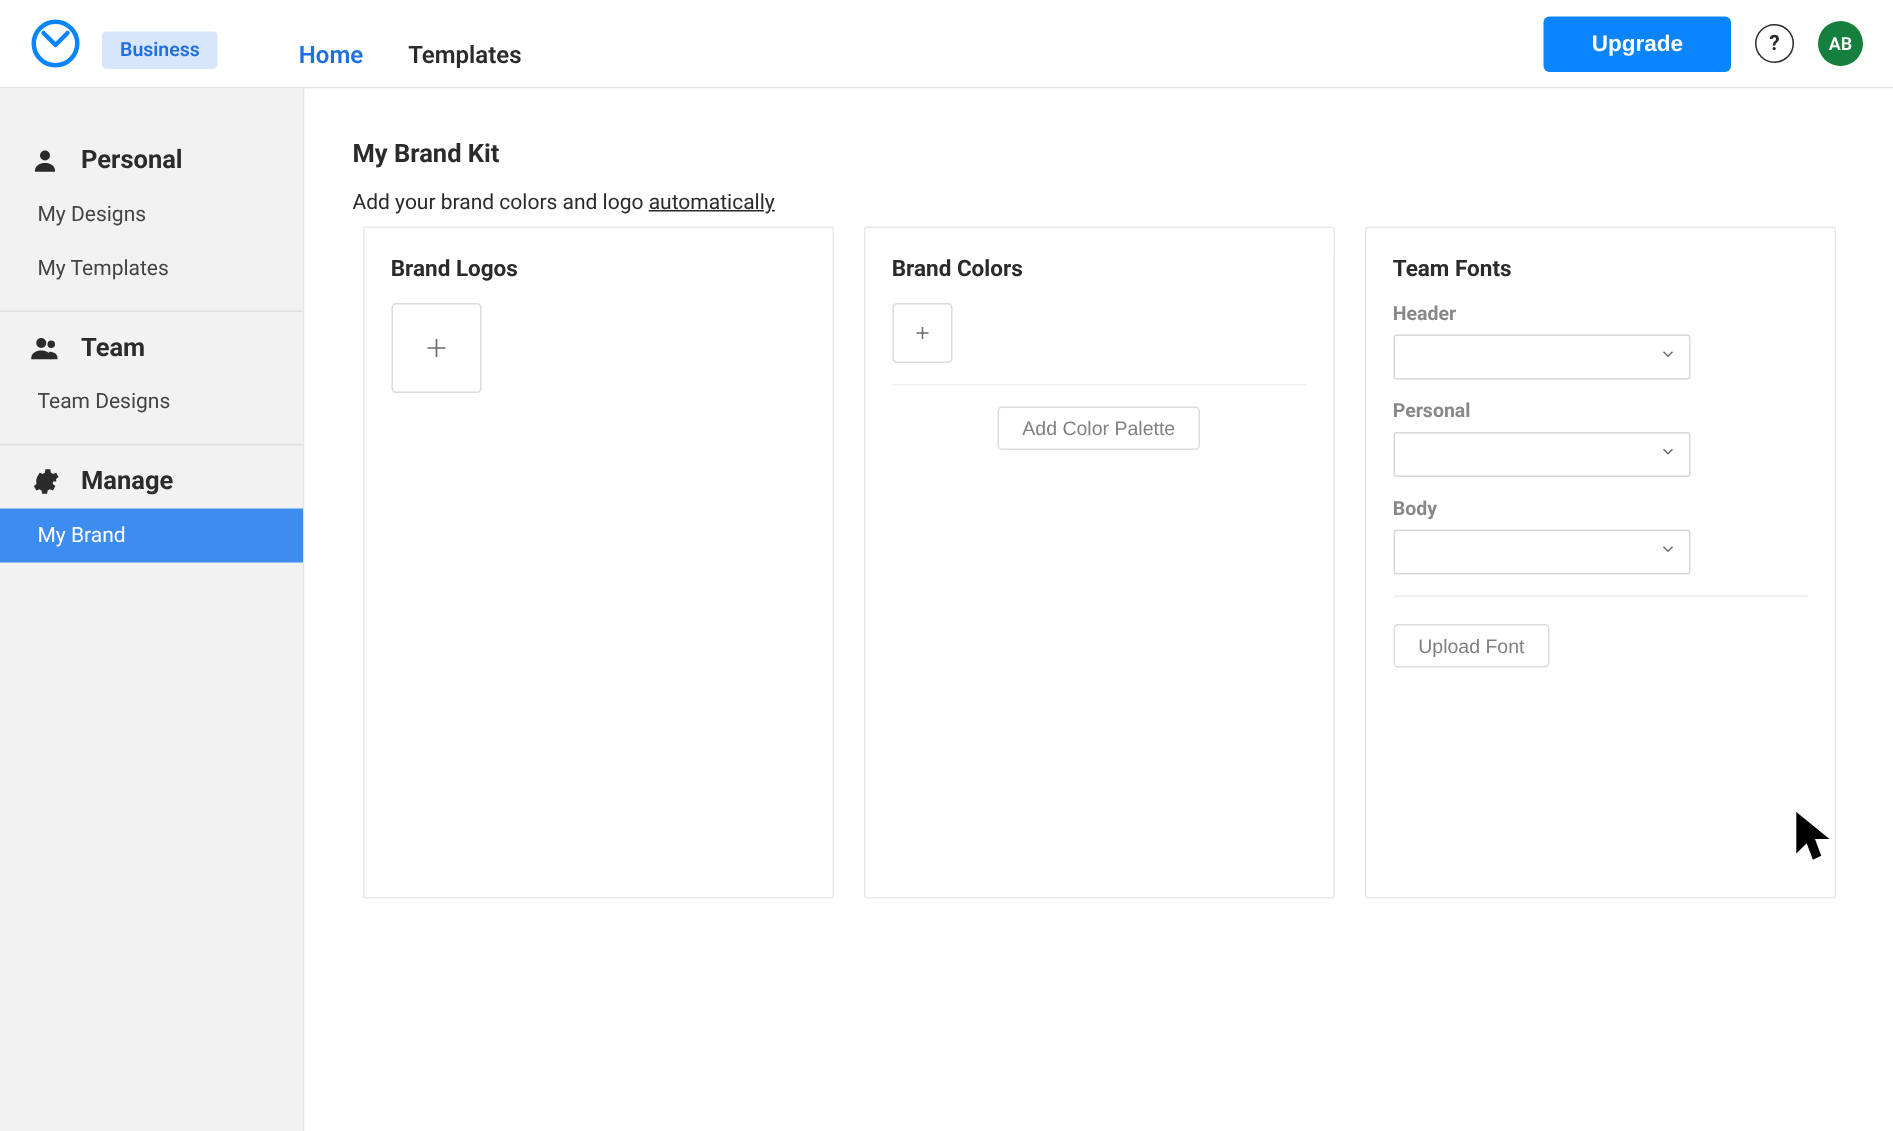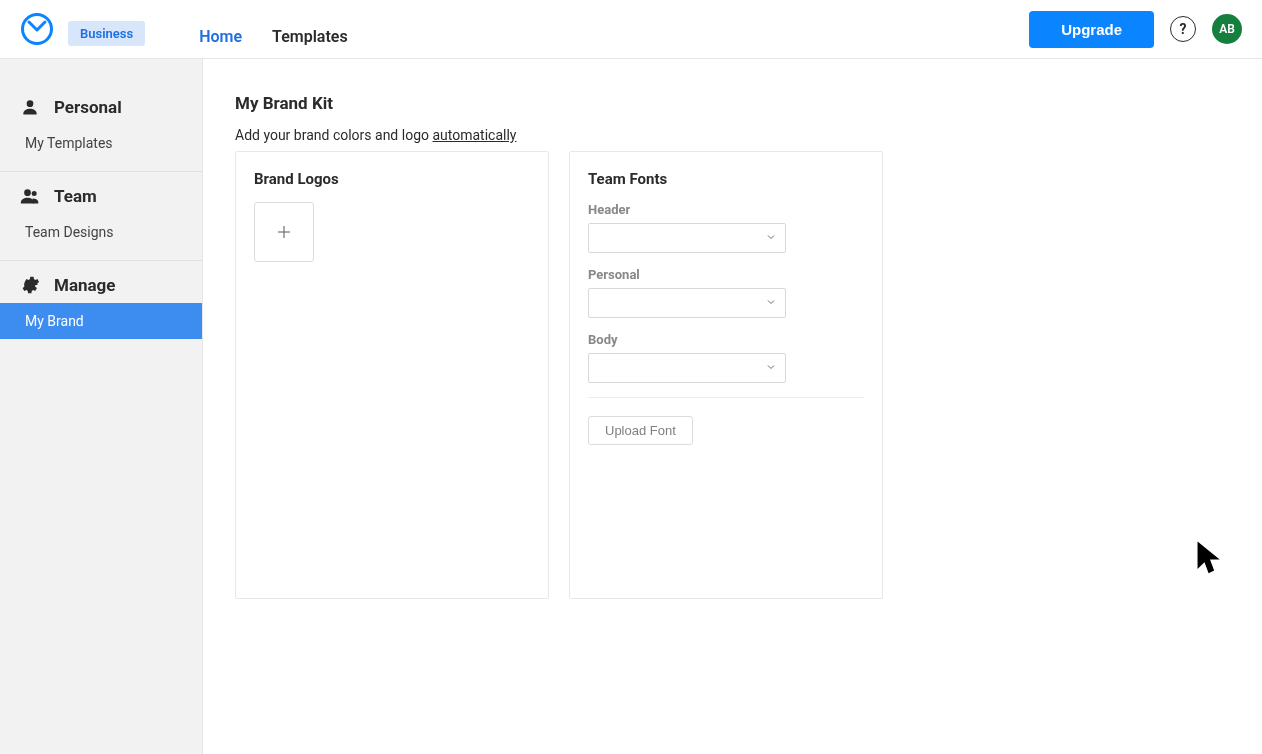--- a/index.html
+++ b/index.html
@@ -75,21 +75,21 @@
   .side-item {
     padding: 10px 20px 10px 25px;
     font-size: 14px; color: #444; cursor: pointer;
   }
   .side-item.active { background: #3d8cf0; color: #fff; }
   
   .main { flex: 1; padding: 34px 32px; background: #fff; overflow:auto;}
   .page-title { font-weight: 700; font-size: 17px; margin-bottom: 14px; }
   .page-subtitle { font-size: 14px; color: #2b2b2b; margin-bottom: 8px;}
   .page-subtitle .link { text-decoration: underline; cursor:pointer; }
-  .cards { display: flex; gap: 20px; }
+  .cards { display: flex; gap: 20px; justify-content: center; }
   .card {
     border: 1px solid #e8e8e8; border-radius: 2px;
     padding: 18px 18px; width: 314px; height: 448px;
   }
   .card-title { font-weight: 700; font-size: 15px; margin-bottom: 14px; }
   .add-square {
     width: 60px; height: 60px; border: 1px solid #dcdcdc; border-radius: 3px;
     display:flex; align-items:center; justify-content:center;
     color:#6a6a6a; font-size: 22px; cursor:pointer; background:#fff;
   }
@@ -138,20 +138,21 @@
   <div class="sidebar">
 
     <div class="side-section">
       <div class="side-heading">
         <svg viewBox="0 0 24 24">
             <circle cx="12" cy="8" r="4"></circle>
             <path d="M4 20c0-4 4-6 8-6s8 2 8 6v1H4z"></path>
           </svg>
         <span>Personal</span>
       </div>
+      <div class="side-item">My Designs</div>
       <div class="side-item">My Templates</div>
     </div>
 
     <div class="side-section">
       <div class="side-heading">
         <svg viewBox="0 0 24 24">
             <circle cx="9" cy="8" r="4"></circle>
             <circle cx="17" cy="9" r="3"></circle>
             <path d="M1 20c0-4 4-6 8-6s8 2 8 6v1H1z"></path>
             <path d="M15 15c3 0 7 1 7 5v1h-6"></path>
@@ -184,20 +185,33 @@
       <div class="card">
         <div class="card-title">Brand Logos</div>
         <div class="add-square">
           <svg width="18" height="18" viewBox="0 0 24 24" fill="none" stroke="#6a6a6a" stroke-width="1.5">
               <line x1="12" y1="4" x2="12" y2="20"></line>
               <line x1="4" y1="12" x2="20" y2="12"></line>
             </svg>
         </div>
       </div>
 
+      <div class="card">
+        <div class="card-title">Brand Colors</div>
+        <div class="add-square small">
+          <svg width="12" height="12" viewBox="0 0 24 24" fill="none" stroke="#6a6a6a" stroke-width="2">
+              <line x1="12" y1="4" x2="12" y2="20"></line>
+              <line x1="4" y1="12" x2="20" y2="12"></line>
+            </svg>
+        </div>
+        <div class="hr"></div>
+        <div class="palette-row">
+          <button class="pill-btn">Add Color Palette</button>
+        </div>
+      </div>
 
       <div class="card">
         <div class="card-title">Team Fonts</div>
 
         <div class="field-label">Header</div>
         <div class="select">
           <span class="chevron">
             <svg width="12" height="12" viewBox="0 0 24 24" fill="none" stroke="#6a6a6a" stroke-width="2">
                 <polyline points="6 9 12 15 18 9"></polyline>
               </svg>

